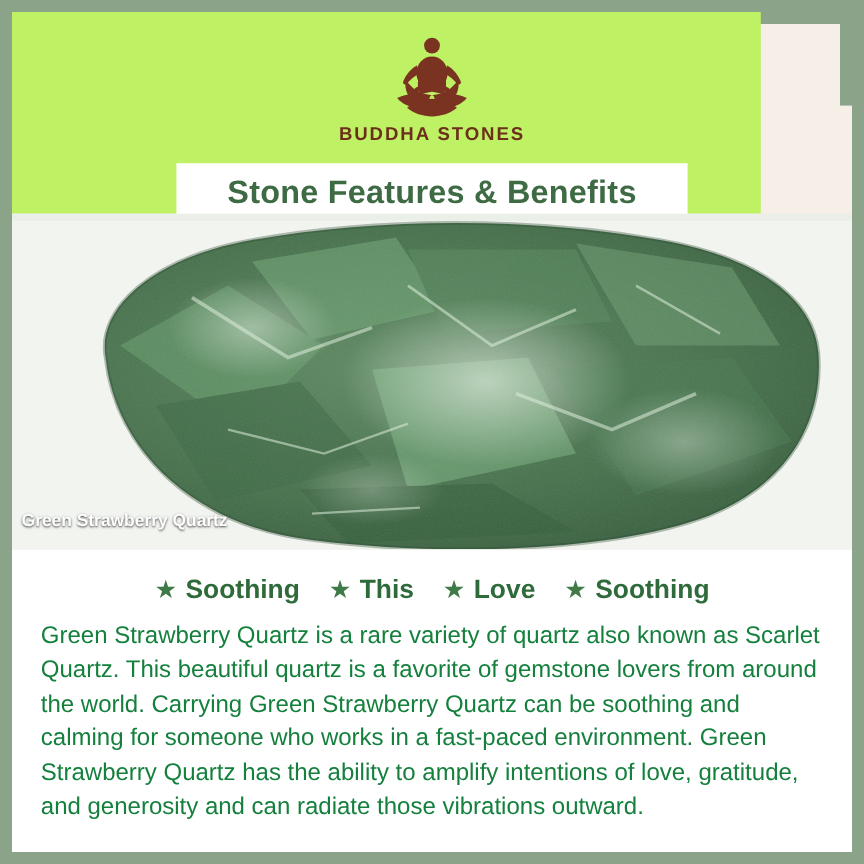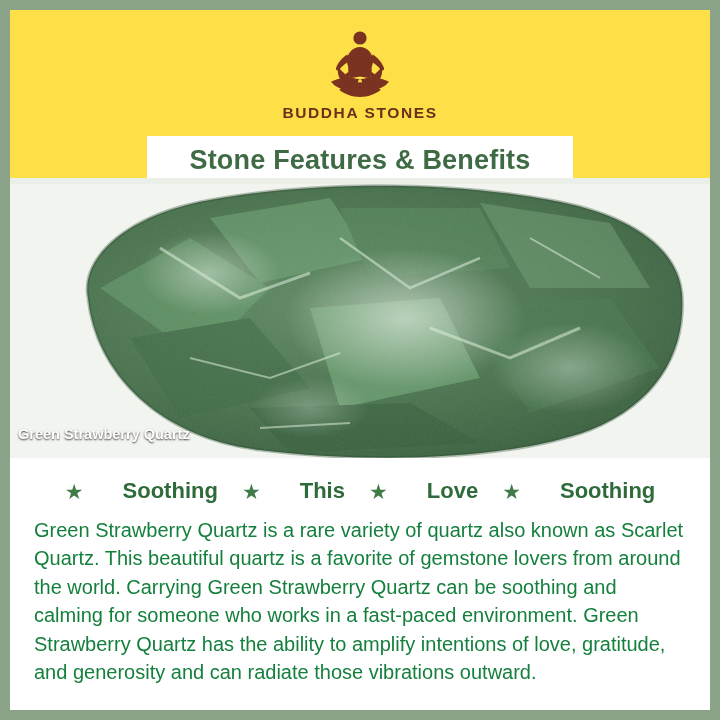--- a/index.html
+++ b/index.html
@@ -25,22 +25,22 @@
   }
   
   .wedge{position:absolute;background:#8aa389;}
   .wedge-tl{left:0;top:0;width:78px;height:10px;}
   .wedge-tl2{left:0;top:0;width:10px;height:78px;}
   .wedge-tr{right:0;top:0;width:78px;height:10px;}
   .wedge-tr2{right:0;top:0;width:10px;height:78px;}
 
   
   .header{
-    position:absolute;left:0;top:0;width:700px;height:168px;
-    background:#fde047;
+    position:absolute;left:0;top:0;width:624px;height:168px;
+    background:#bef264;
   }
   .logo-wrap{
     position:absolute;left:0;top:16px;width:700px;
     display:flex;flex-direction:column;align-items:center;
   }
   .logo-svg{display:block;}
   .brand{
     margin-top:4px;
     font-family:"Liberation Sans", sans-serif;
     font-size:15.5px;
@@ -89,21 +89,20 @@
     padding-top:20px;
   }
   .kw{
     display:flex;align-items:center;gap:7px;
     margin:0 9px;
   }
   .star{color:#3f7a47;font-size:21px;line-height:1;}
   .kw-label{
     color:#2f6b3a;font-size:22px;font-weight:700;
     font-family:"Liberation Sans", sans-serif;
-    margin-left:32px;
   }
   .body-text{
     margin:12px 24px 0 24px;
     font-size:20px;
     line-height:1.42;
     color:#15803d;
     font-family:"Liberation Sans", sans-serif;
     text-align:left;
   }
 </style>

